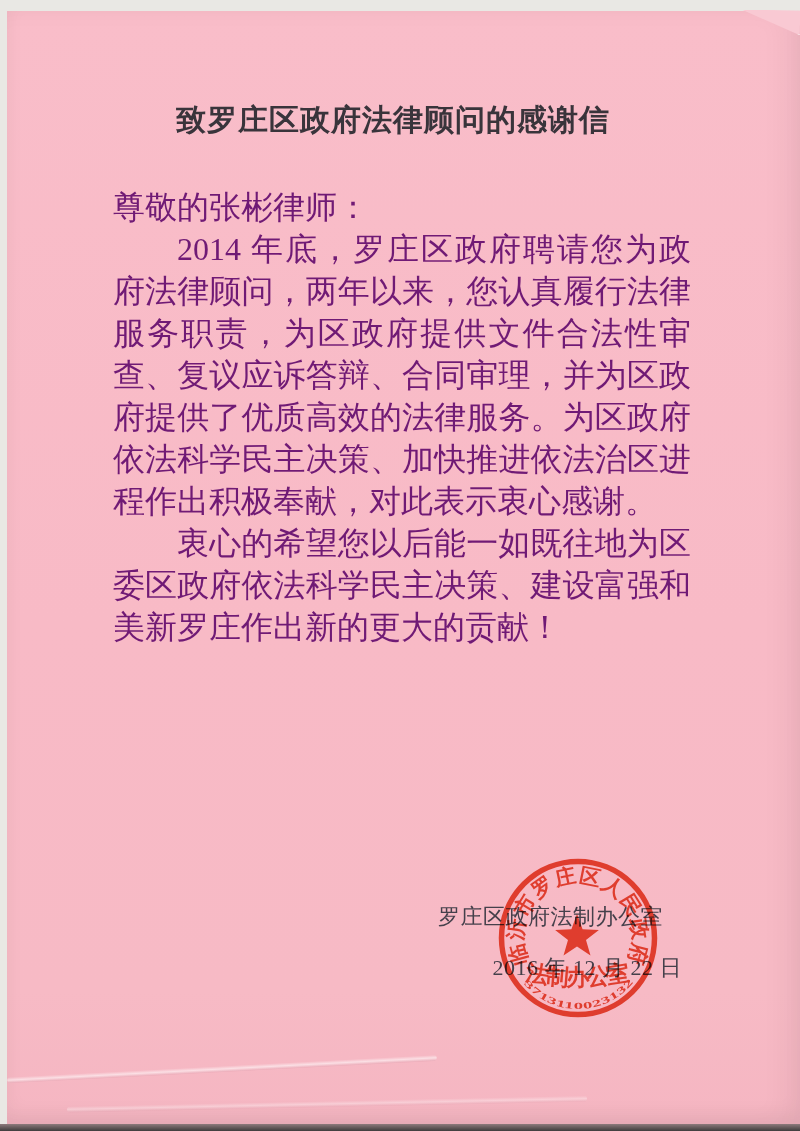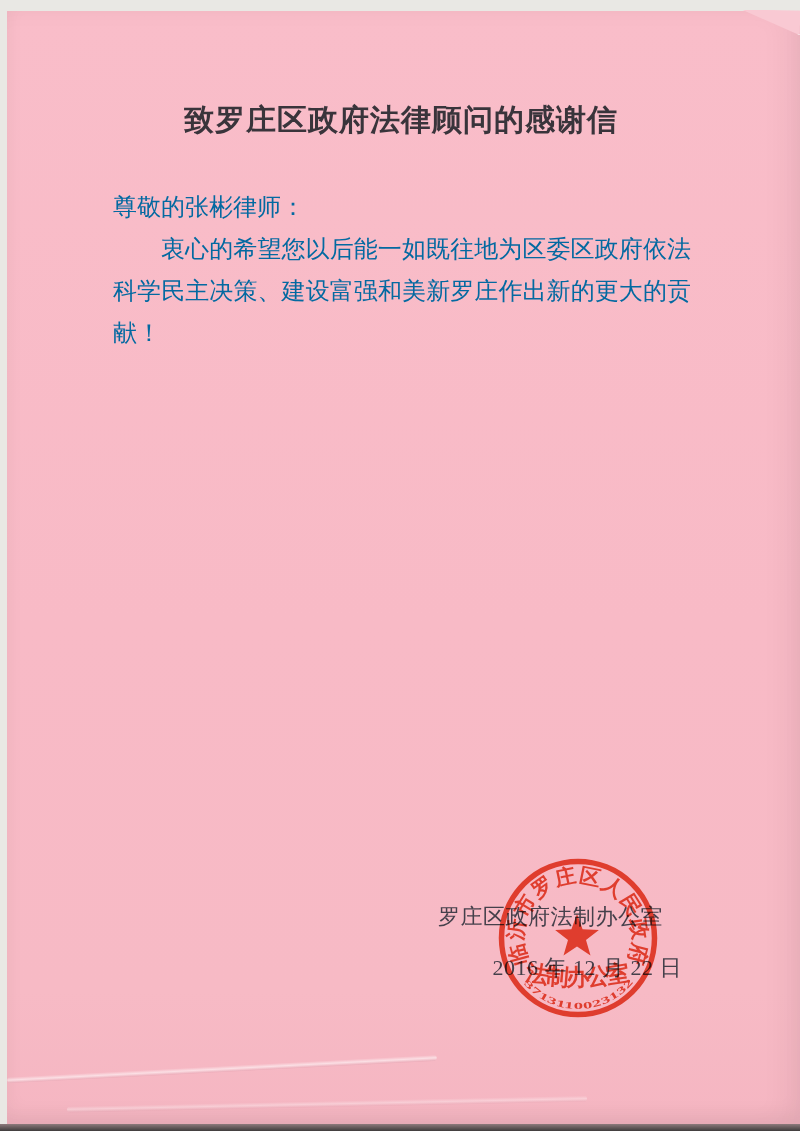--- a/index.html
+++ b/index.html
@@ -35,25 +35,24 @@
     background:linear-gradient(180deg,#8d7a7c,#3f3c3c);
   }
   .title{
     position:absolute;left:0;top:100px;width:786px;
     text-align:center;
     font-family:"Liberation Sans", sans-serif;
     font-weight:700;
     font-size:30px;
     letter-spacing:1px;
     color:#39343b;
-    padding-left:8px;
   }
   .body-text{
     position:absolute;left:113px;top:186px;width:578px;
-    font-size:24px;line-height:42px;color:#0369a1;
+    font-size:32px;line-height:42px;color:#701a75;
   }
   .body-text p{
     margin:0;
     text-align:justify;
     text-justify:inter-character;
   }
   .body-text p.indent{text-indent:2em;}
   .signature-block{
     position:absolute;left:0;top:902px;width:800px;
     font-size:22px;color:#45404b;
@@ -78,20 +77,21 @@
   <div class="paper">
     <div class="corner-fold"></div>
     <div class="crease c1"></div>
     <div class="crease c2"></div>
   </div>
 
   <div class="title">致罗庄区政府法律顾问的感谢信</div>
 
   <div class="body-text">
     <p>尊敬的张彬律师：</p>
+    <p class="indent">2014 年底，罗庄区政府聘请您为政府法律顾问，两年以来，您认真履行法律服务职责，为区政府提供文件合法性审查、复议应诉答辩、合同审理，并为区政府提供了优质高效的法律服务。为区政府依法科学民主决策、加快推进依法治区进程作出积极奉献，对此表示衷心感谢。</p>
     <p class="indent">衷心的希望您以后能一如既往地为区委区政府依法科学民主决策、建设富强和美新罗庄作出新的更大的贡献！</p>
   </div>
 
   <div class="signature-block">
     <div class="signature-line">罗庄区政府法制办公室</div>
     <div class="date-line">2016 年 12 月 22 日</div>
   </div>
 
   <svg class="seal" viewBox="0 0 170 170">
     <defs>

